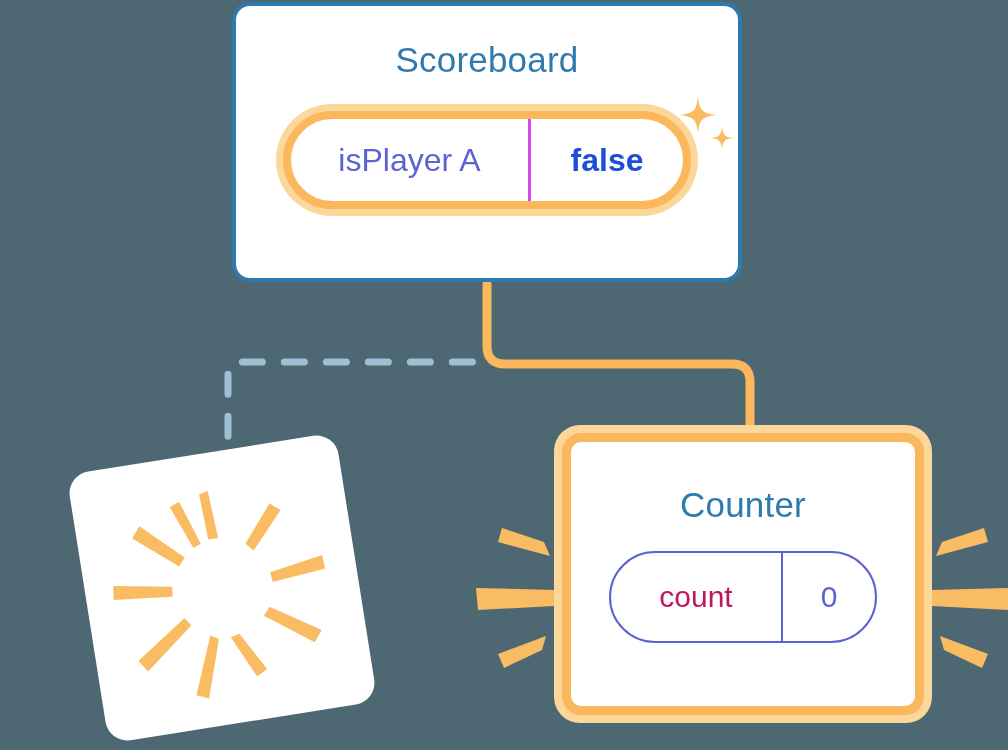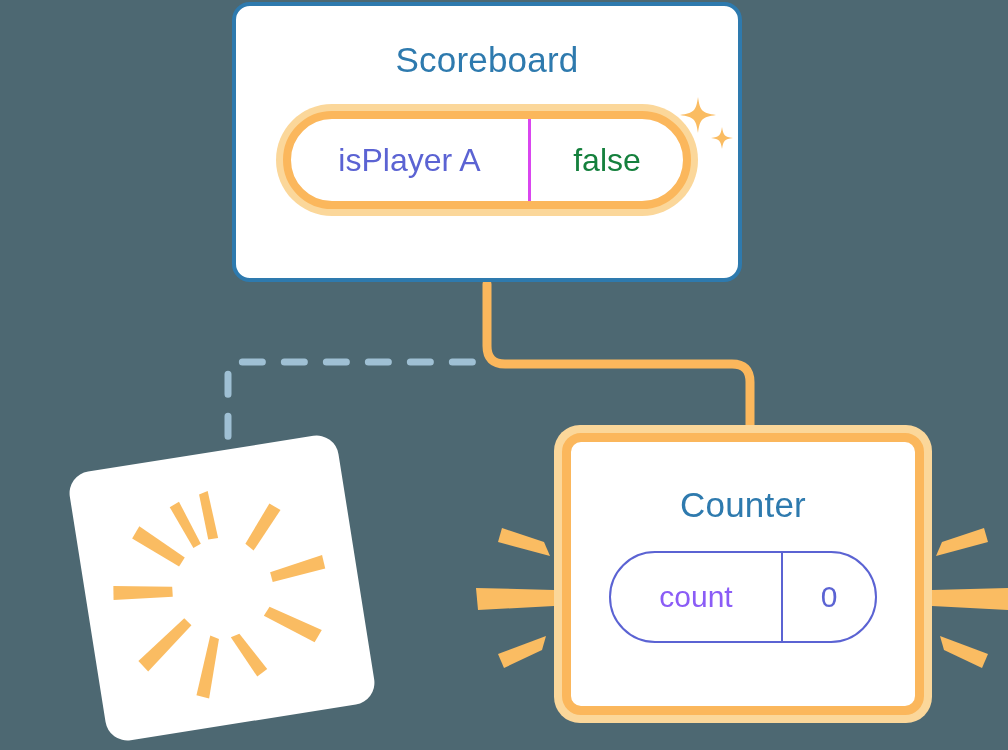--- a/index.html
+++ b/index.html
@@ -131,37 +131,37 @@
   }
   #scoreboard-pill .pill-key {
     flex: 0 0 240px;
     color: #5b63d3;
     font-size: 32px;
     font-weight: 400;
     border-right: 3px solid #d946ef;
   }
   #scoreboard-pill .pill-val {
     flex: 1 1 auto;
-    color: #15803d;
+    color: #1d4ed8;
     font-size: 32px;
-    font-weight: 400;
+    font-weight: 700;
   }
 
   
   #counter-pill {
     margin: 26px auto 0;
     width: 268px;
     height: 92px;
     border: 2px solid #5b63d3;
     border-radius: 46px;
     overflow: hidden;
   }
   #counter-pill .pill-key {
     flex: 0 0 172px;
-    color: #8b5cf6;
+    color: #be185d;
     font-size: 30px;
     font-weight: 400;
     border-right: 2px solid #5b63d3;
   }
   #counter-pill .pill-val {
     flex: 1 1 auto;
     color: #5b63d3;
     font-size: 30px;
     font-weight: 400;
   }

